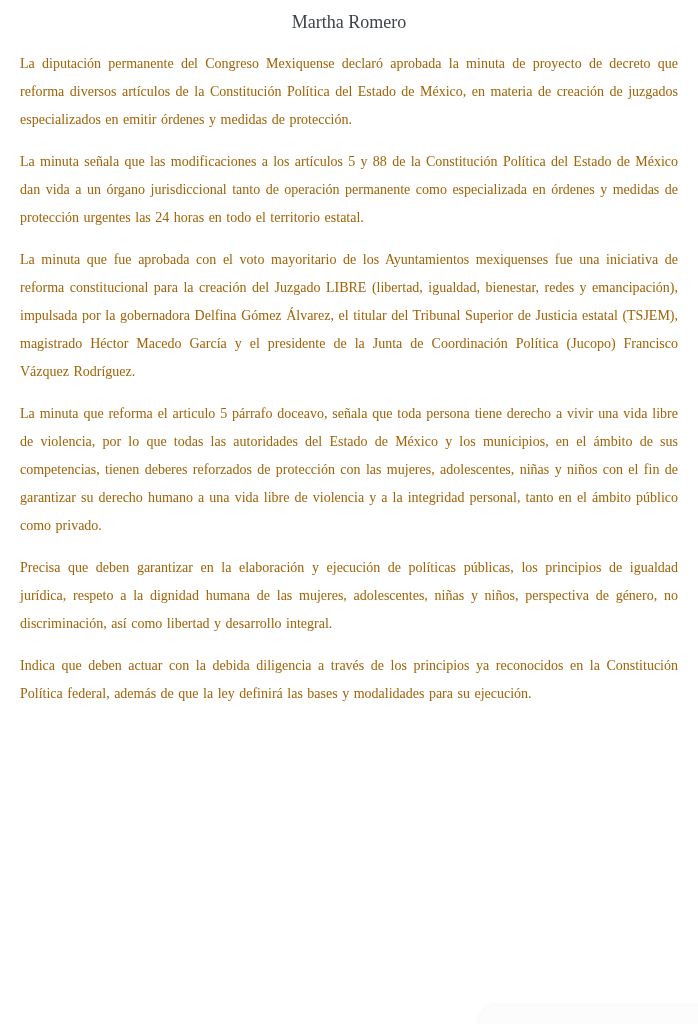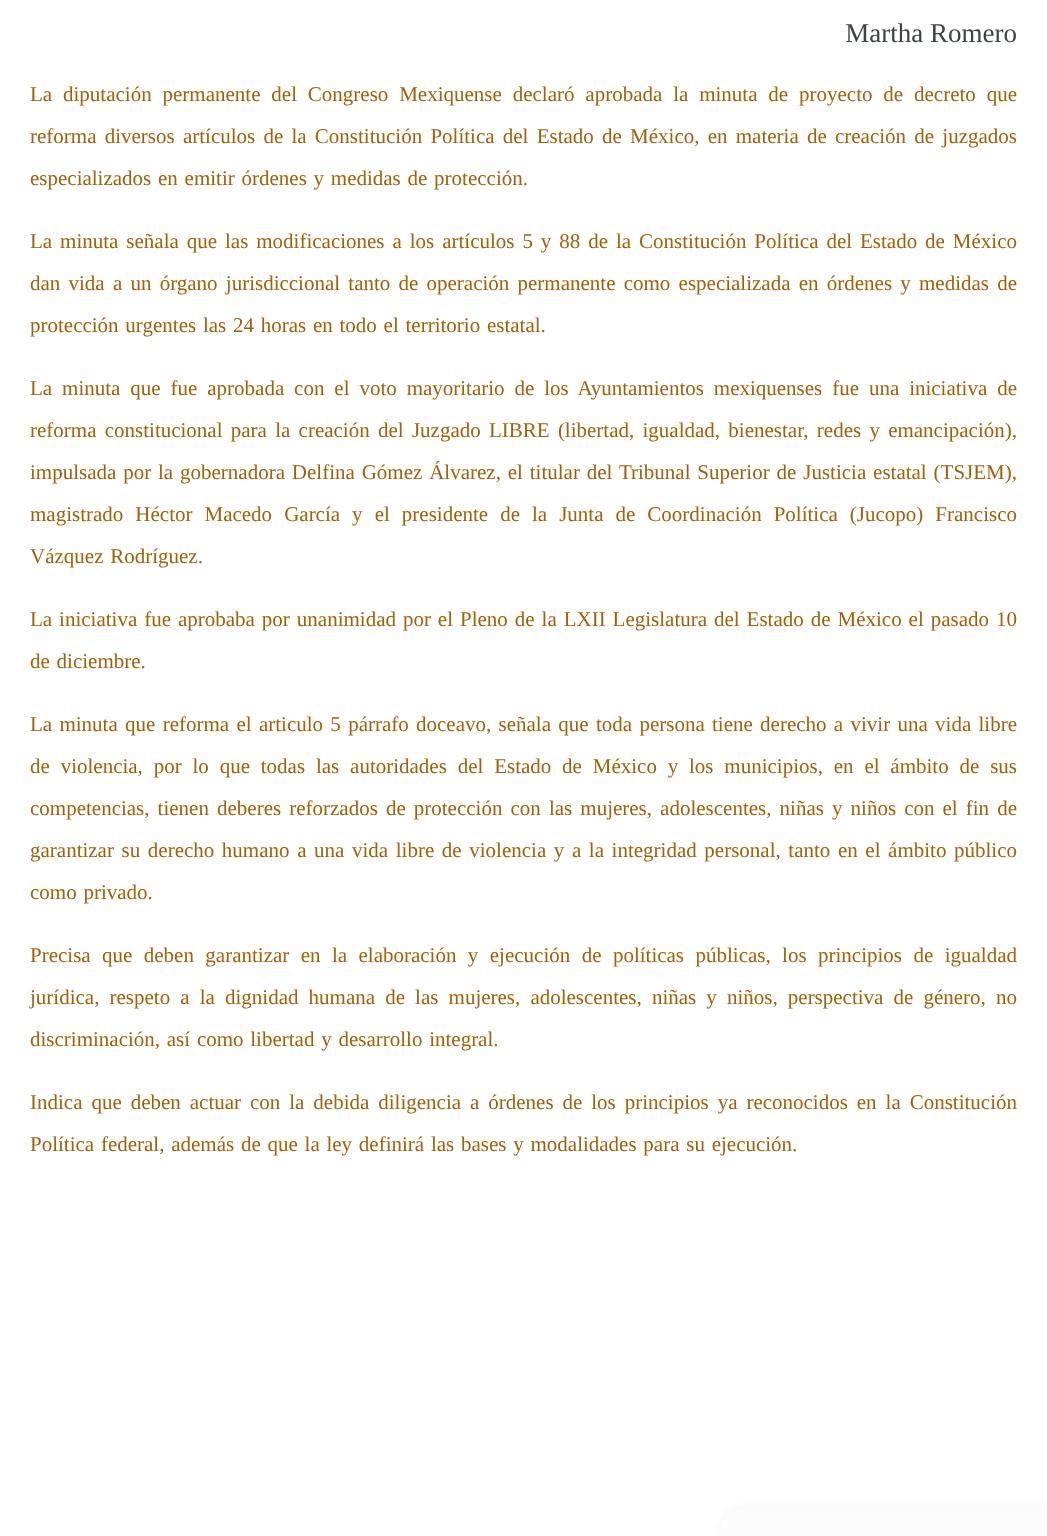--- a/index.html
+++ b/index.html
@@ -16,21 +16,21 @@
     font-family: "Liberation Serif", "DejaVu Serif", serif;
     color: #3e4347;
   }
   .article {
     padding: 8px 20px 0 20px;
   }
   .byline {
     font-size: 18px;
     line-height: 28px;
     margin: 0 0 14px 0;
-    text-align: right;
+    text-align: center;
     color: #3e4347;
   }
   p.para {
     font-size: 14px;
     line-height: 28px;
     margin: 12px 0 14px 0;
     text-align: justify;
     text-justify: inter-word;
     color: #a16207;
     word-spacing: 1px;
@@ -48,19 +48,18 @@
 </style>
 </head>
 <body>
 
 <main class="article">
   <div class="byline">Martha Romero</div>
 
   <p class="para">La diputación permanente del Congreso Mexiquense declaró aprobada la minuta de proyecto de decreto que reforma diversos artículos de la Constitución Política del Estado de México, en materia de creación de juzgados especializados en emitir órdenes y medidas de protección.</p>
   <p class="para">La minuta señala que las modificaciones a los artículos 5 y 88 de la Constitución Política del Estado de México dan vida a un órgano jurisdiccional tanto de operación permanente como especializada en órdenes y medidas de protección urgentes las 24 horas en todo el territorio estatal.</p>
   <p class="para">La minuta que fue aprobada con el voto mayoritario de los Ayuntamientos mexiquenses fue una iniciativa de reforma constitucional para la creación del Juzgado LIBRE (libertad, igualdad, bienestar, redes y emancipación), impulsada por la gobernadora Delfina Gómez Álvarez, el titular del Tribunal Superior de Justicia estatal (TSJEM), magistrado Héctor Macedo García y el presidente de la Junta de Coordinación Política (Jucopo) Francisco Vázquez Rodríguez.</p>
-  <p class="para">La iniciativa fue aprobaba por unanimidad por el Pleno de la LXII Legislatura del Estado de México el pasado 10 de diciembre.</p>
   <p class="para">La minuta que reforma el articulo 5 párrafo doceavo, señala que toda persona tiene derecho a vivir una vida libre de violencia, por lo que todas las autoridades del Estado de México y los municipios, en el ámbito de sus competencias, tienen deberes reforzados de protección con las mujeres, adolescentes, niñas y niños con el fin de garantizar su derecho humano a una vida libre de violencia y a la integridad personal, tanto en el ámbito público como privado.</p>
   <p class="para">Precisa que deben garantizar en la elaboración y ejecución de políticas públicas, los principios de igualdad jurídica, respeto a la dignidad humana de las mujeres, adolescentes, niñas y niños, perspectiva de género, no discriminación, así como libertad y desarrollo integral.</p>
-  <p class="para">Indica que deben actuar con la debida diligencia a órdenes de los principios ya reconocidos en la Constitución Política federal, además de que la ley definirá las bases y modalidades para su ejecución.</p>
+  <p class="para">Indica que deben actuar con la debida diligencia a través de los principios ya reconocidos en la Constitución Política federal, además de que la ley definirá las bases y modalidades para su ejecución.</p>
 </main>
 
 <div class="corner-card"></div>
 
 </body></html>

